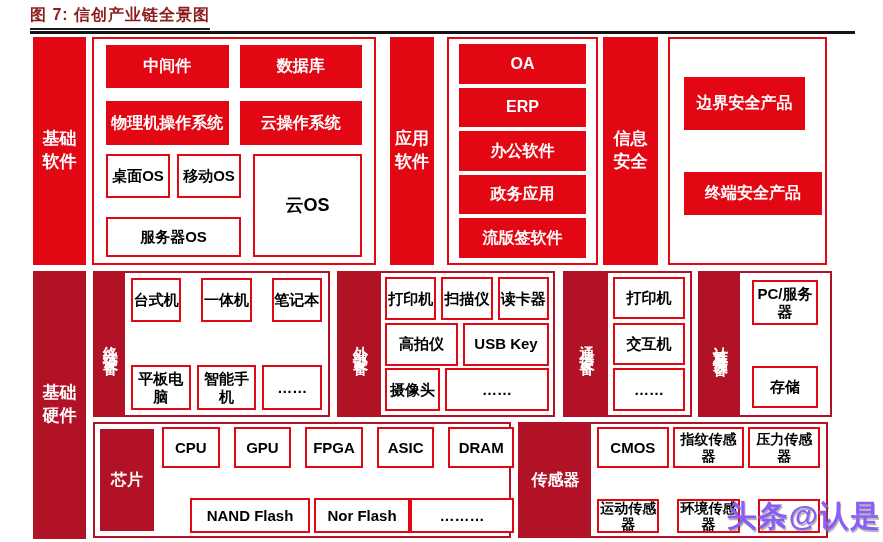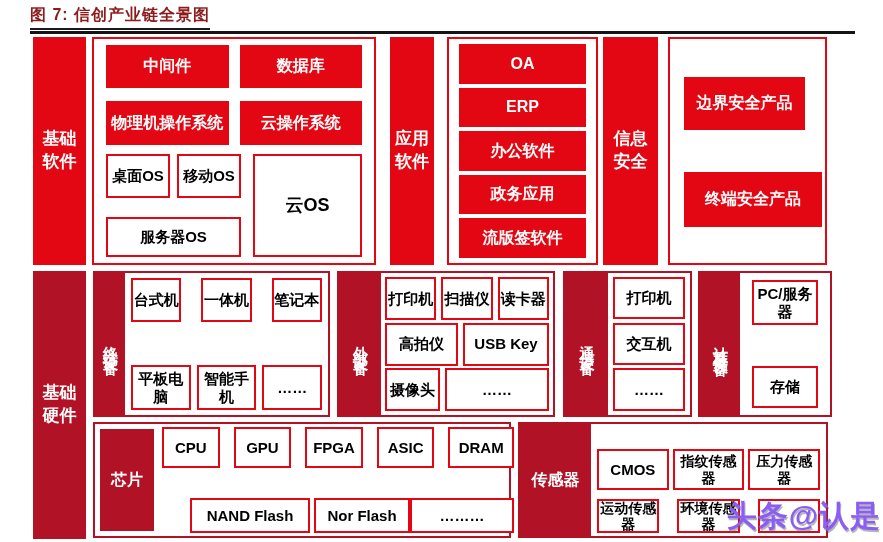--- a/index.html
+++ b/index.html
@@ -97,21 +97,21 @@
       <div class="rbox" style="flex:1">政务应用</div>
       <div class="rbox" style="flex:1">流版签软件</div>
     </div>
 
     <div class="vlabel bright" style="width:55px; margin-left:5px;">
       <span class="wrap2">信息安全</span>
     </div>
 
     <div class="panel" style="width:159px; margin-left:10px; position:relative;">
       <div class="rbox" style="position:absolute; left:14px; right:20px; top:38px; height:53px;">边界安全产品</div>
-      <div class="rbox" style="position:absolute; left:14px; right:3px; top:133px; height:55px;">终端安全产品</div>
+      <div class="rbox" style="position:absolute; left:14px; right:3px; top:133px; height:43px;">终端安全产品</div>
     </div>
   </div>
 
   <div class="hard">
 
     <div class="vlabel dark" style="width:53px">
       <span class="wrap2">基础硬件</span>
     </div>
 
     <div class="col" style="flex:1; margin-left:7px;">
@@ -186,21 +186,21 @@
             <div class="row" style="height:35px;margin-left:28px;">
               <div class="wbox" style="width:120px;">NAND Flash</div>
               <div class="wbox" style="width:96px; margin-left:4px;">Nor Flash</div>
               <div class="wbox" style="width:104px; margin-left:auto;">………</div>
             </div>
           </div>
         </div>
 
         <div class="hpanel" style="width:310px; margin-left:7px;">
           <div class="hstrip" style="width:71px;">传感器</div>
-          <div class="col" style="flex:1; padding:3px 6px; justify-content:space-between;margin-top:22px;">
+          <div class="col" style="flex:1; padding:3px 6px; justify-content:space-between;">
             <div class="row" style="gap:4px; height:41px;">
               <div class="wbox" style="flex:1">CMOS</div>
               <div class="wbox" style="flex:1; font-size:14px;">指纹传感器</div>
               <div class="wbox" style="flex:1; font-size:14px;">压力传感器</div>
             </div>
             <div class="row" style="gap:18px; height:34px;">
               <div class="wbox" style="flex:1; font-size:14px;">运动传感器</div>
               <div class="wbox" style="flex:1; font-size:14px;">环境传感器</div>
               <div class="wbox" style="flex:1"></div>
             </div>

